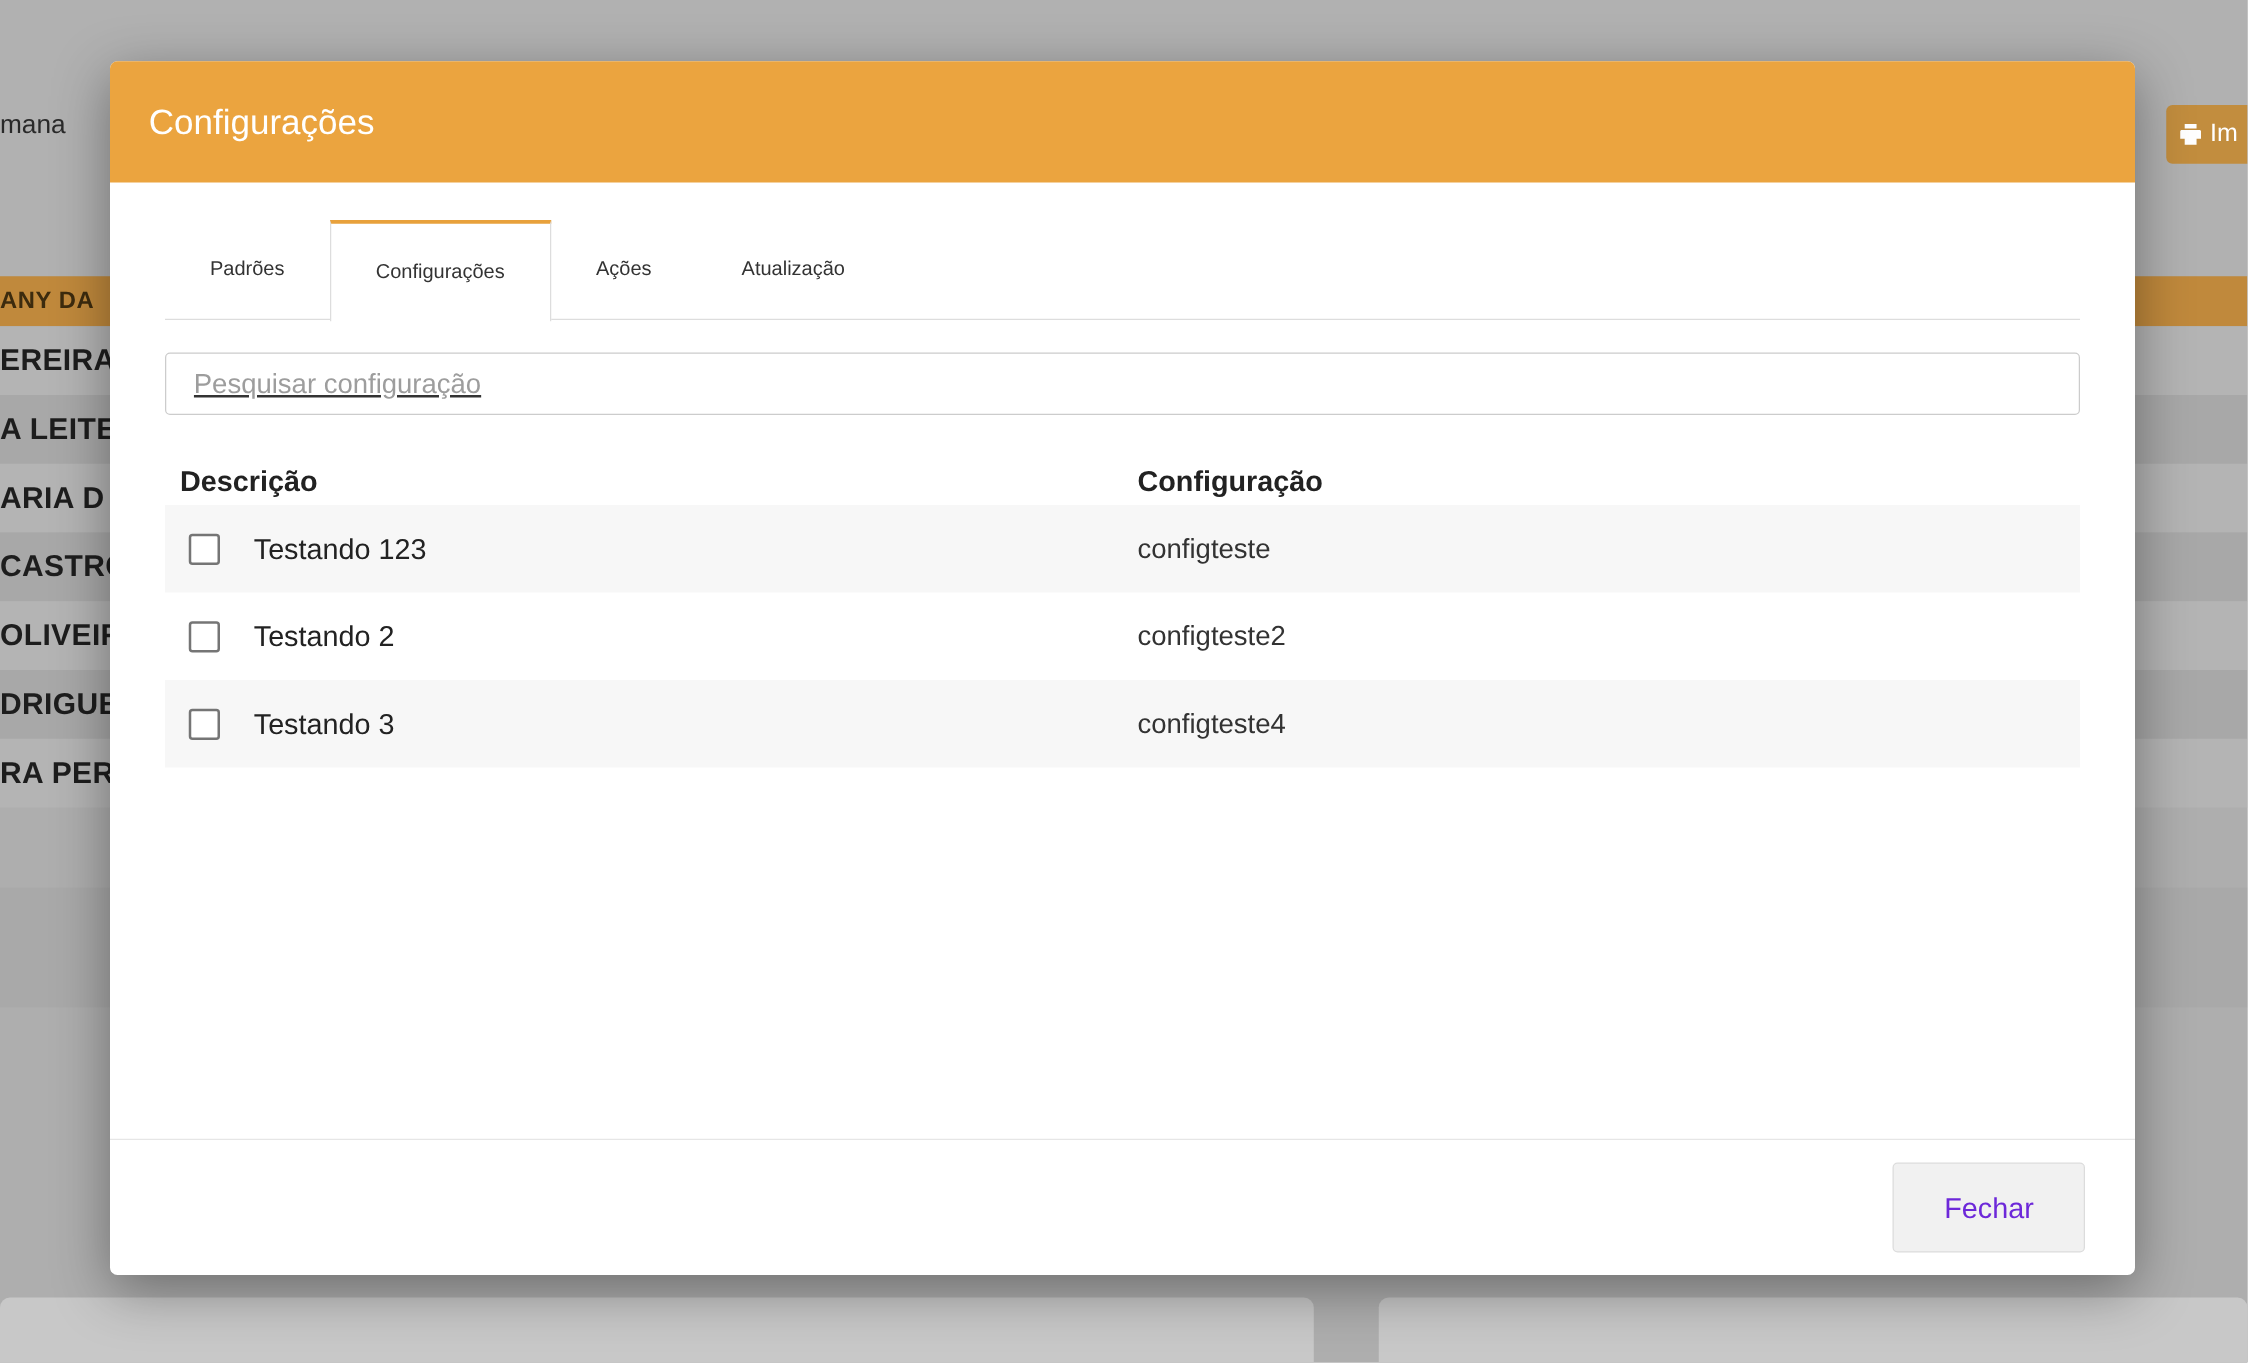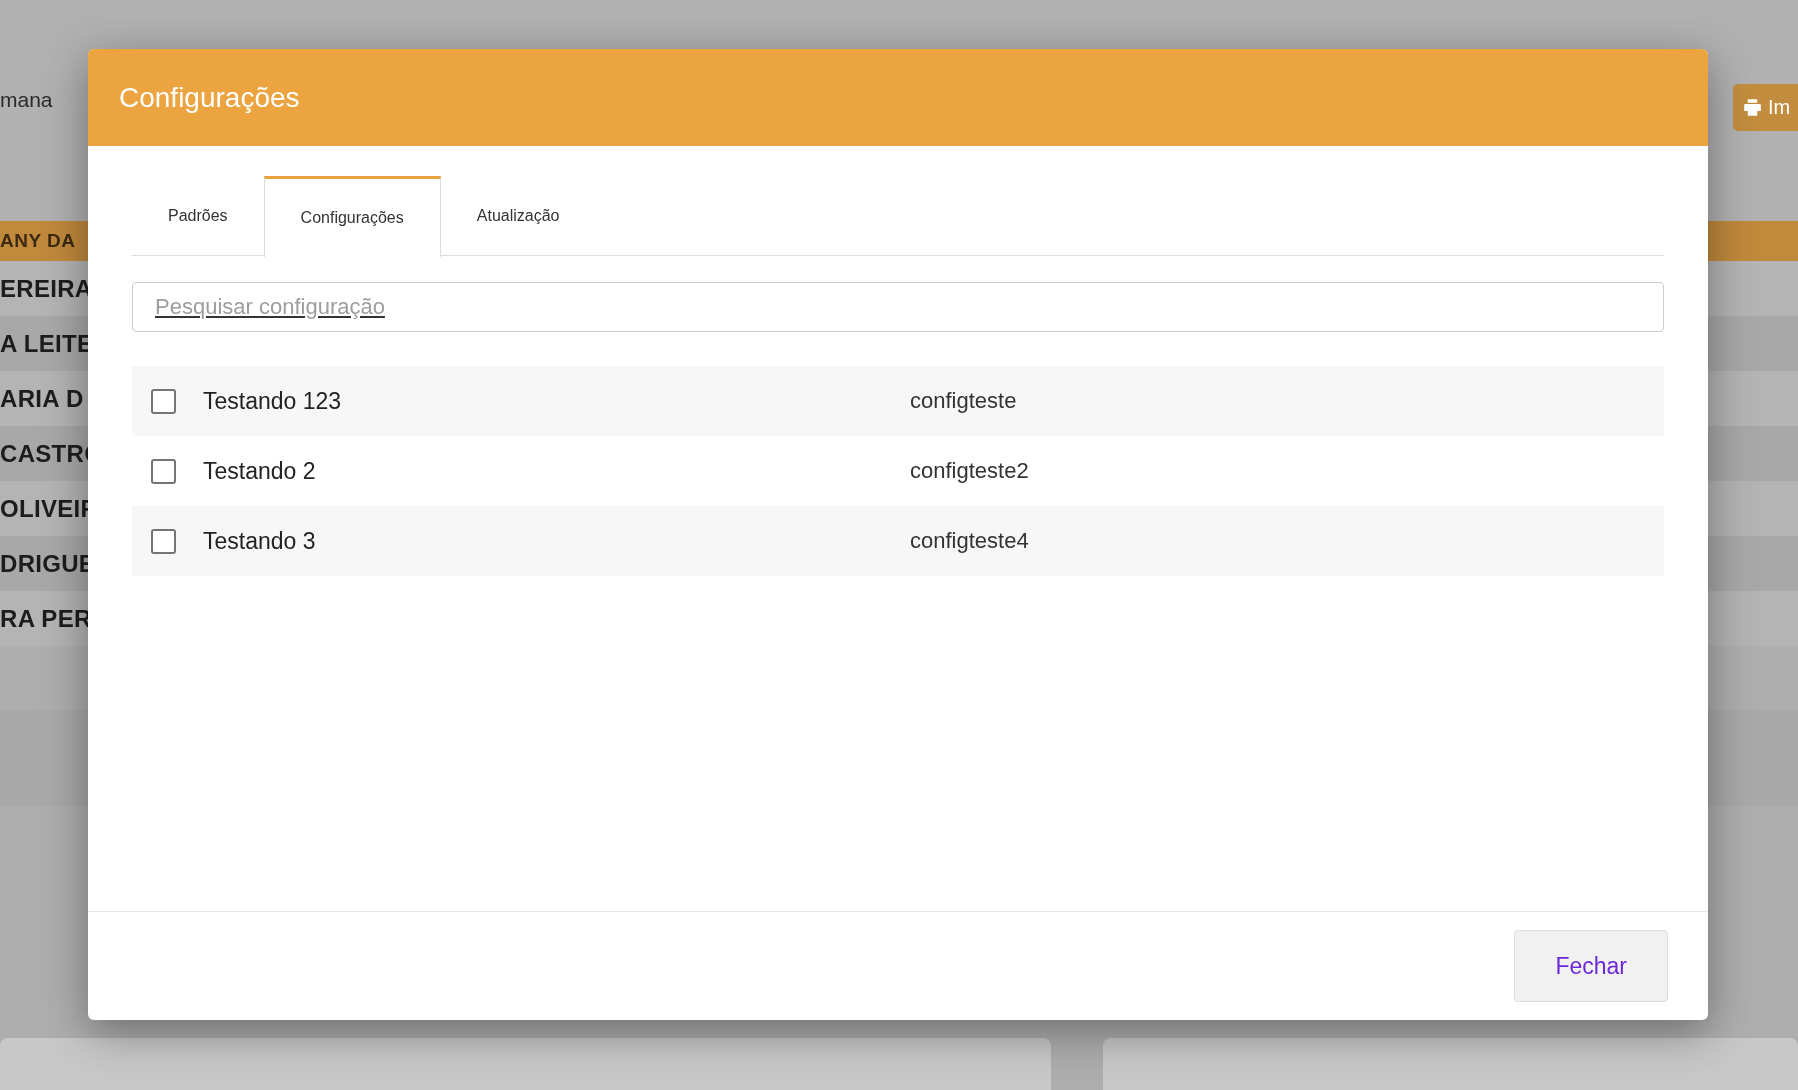--- a/index.html
+++ b/index.html
@@ -108,28 +108,33 @@
 
   <div class="modal">
 
     <div class="modal-header">
       <span class="modal-title">Configurações</span>
     </div>
 
     <div class="tabs">
       <button class="tab">Padrões</button>
       <button class="tab active">Configurações</button>
+      <button class="tab">Ações</button>
       <button class="tab">Atualização</button>
     </div>
 
     <div class="search-wrap">
       <input class="search-input" type="text" placeholder="Pesquisar configuração" style="">
     </div>
 
     <div class="table-area">
+      <div class="thead">
+        <div class="col1">Descrição</div>
+        <div class="col2">Configuração</div>
+      </div>
 
       <div class="trow striped">
         <div class="col1">
           <div class="checkbox"></div>
           <span class="row-label">Testando 123</span>
         </div>
         <div class="col2">configteste</div>
       </div>
 
       <div class="trow">

